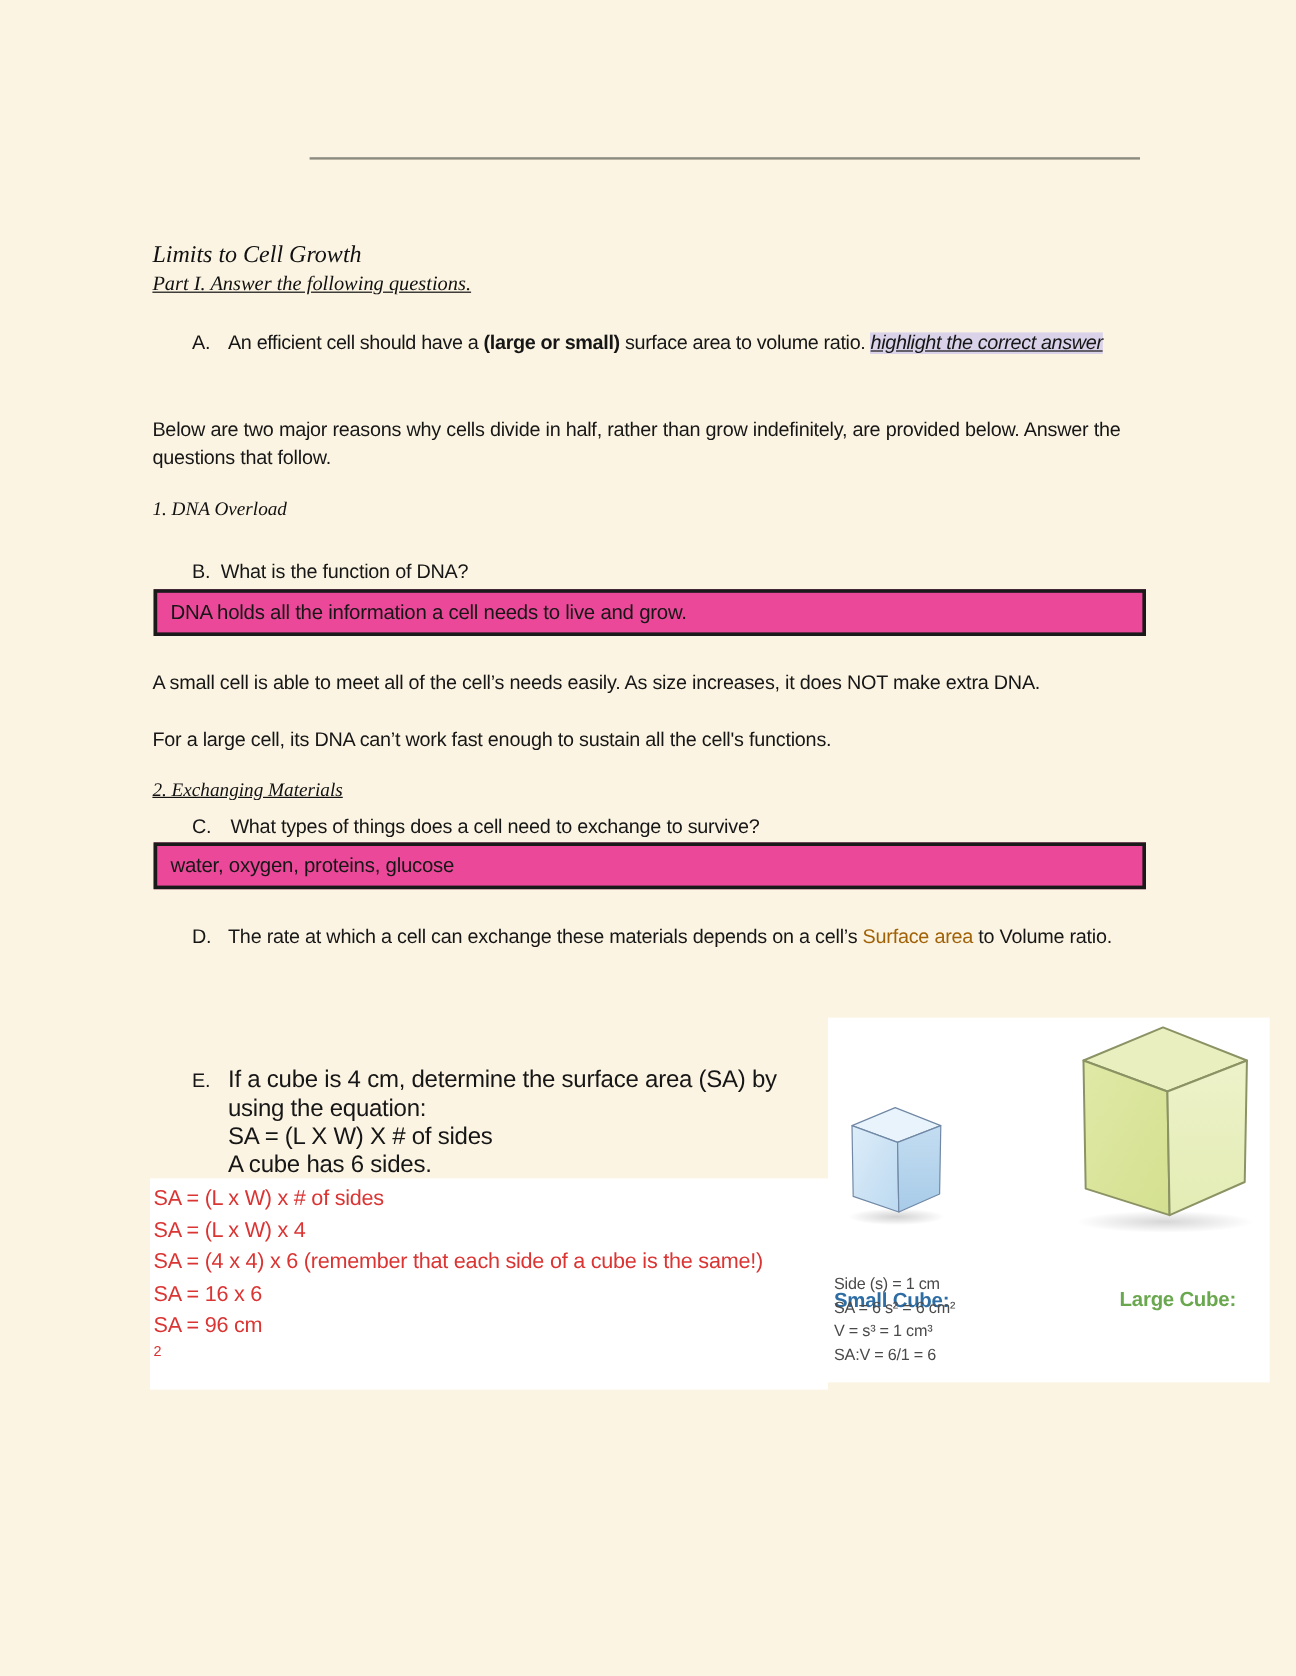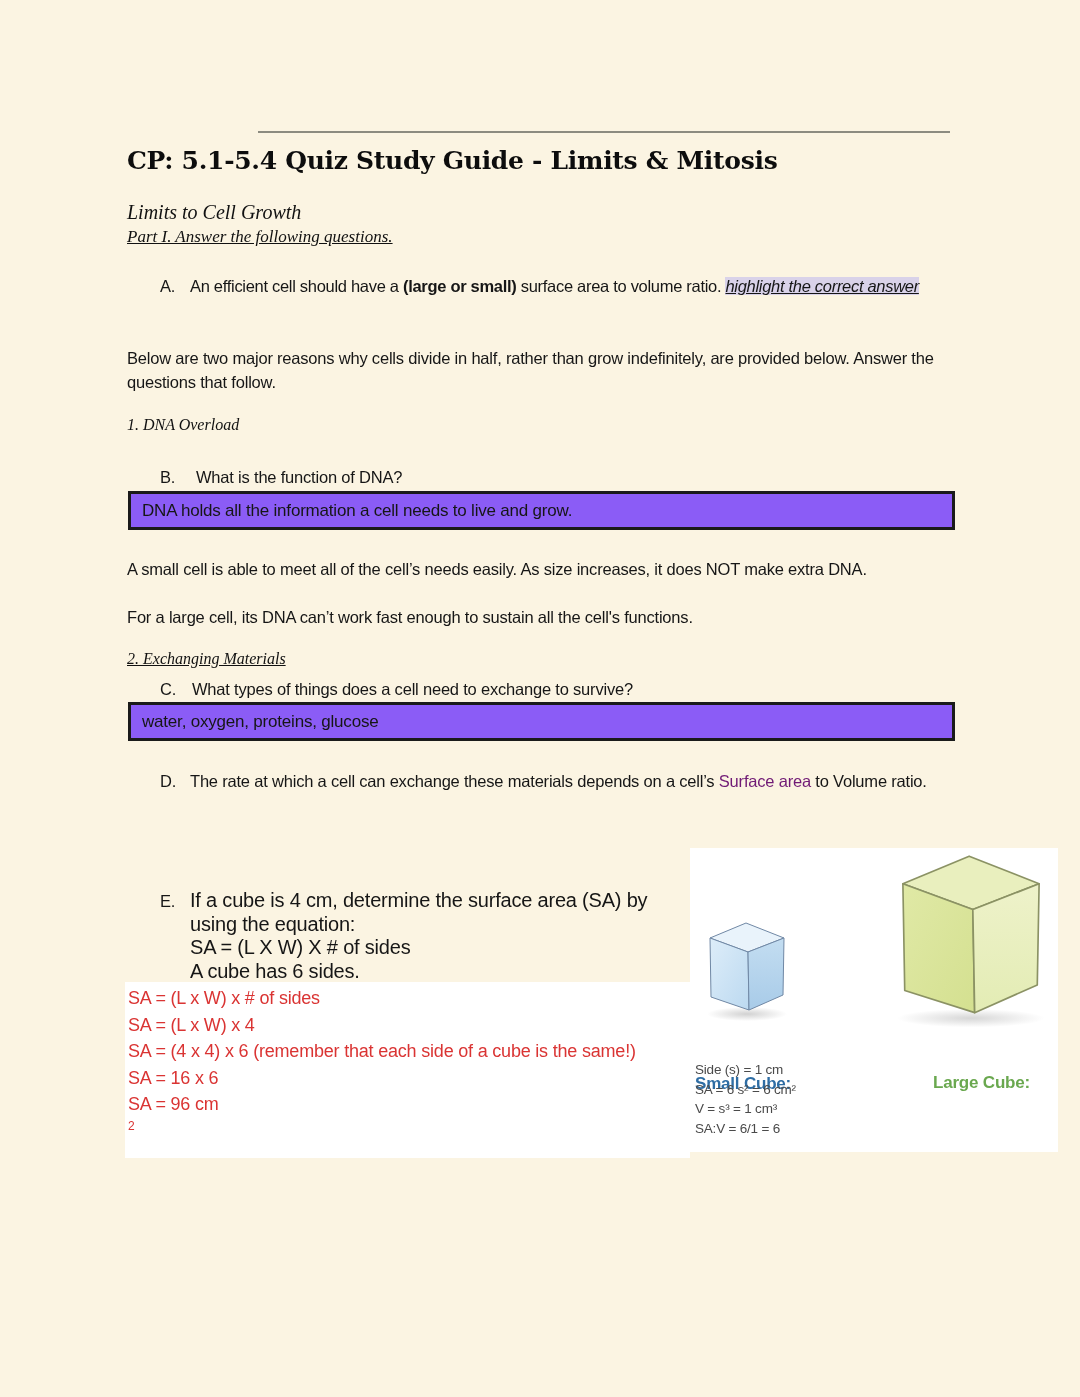--- a/index.html
+++ b/index.html
@@ -54,28 +54,28 @@
     margin-top:28px;
   }
 
   .section-heading {
     font-family:"Liberation Serif",serif;
     font-style:italic; font-size:16px; color:#111;
   }
 
   .answer-box {
     left:128px; width:827px; height:39px;
-    background:#8b5cf6;
+    background:#ec4899;
     border:3px solid #1a1a1a;
     display:flex; align-items:center;
     padding-left:11px;
     font-size:17px; letter-spacing:-0.2px; color:#161616;
   }
 
-  .red-inline { color:#701a75; }
+  .red-inline { color:#a16207; }
 
   .work-area {
     left:125px; top:982px; width:565px; height:176px;
     background:#ffffff;
     padding:3px 0 0 3px;
   }
   .work-line {
     color:#da3433;
     font-size:18px; line-height:26.5px; letter-spacing:-0.2px;
   }
@@ -94,37 +94,36 @@
     font-size:13.5px; line-height:19.5px; color:#4a4a4a; letter-spacing:-0.2px;
   }
 </style>
 </head>
 <body>
 
 <div class="page">
 
   <div class="abs top-rule"></div>
 
-  <h1 class="abs doc-title">CP: 5.1-5.4 Quiz Study Guide - Limits &amp; Mitosis</h1>
 
   <div class="abs subtitle">Limits to Cell Growth</div>
 
   <div class="abs part-heading">Part I. Answer the following questions.</div>
 
   <div class="abs body-text q-label" style="left:160px; top:274px;">A.</div>
   <div class="abs body-text" style="left:190px; top:274px; width:780px; letter-spacing:-0.3px;">
     <span>An efficient cell should have a </span><b>(large or small)</b><span> surface area to volume ratio. </span><span class="hl-answer">highlight the correct answer</span>
   </div>
 
   <div class="abs body-text" style="left:127px; top:346px; width:830px;">Below are two major reasons why cells divide in half, rather than grow indefinitely, are provided below. Answer the questions that follow.</div>
 
   <div class="abs section-heading" style="left:127px; top:416px;">1.  DNA Overload</div>
 
   <div class="abs body-text q-label" style="left:160px; top:465px;">B.</div>
-  <div class="abs body-text" style="left:196px; top:465px;">What is the function of DNA?</div>
+  <div class="abs body-text" style="left:184px; top:465px;">What is the function of DNA?</div>
 
   <div class="abs answer-box" style="top:491px;">
     <span>DNA holds all the information a cell needs to live and grow.</span>
   </div>
 
   <div class="abs body-text" style="left:127px; top:557px; width:900px;">A small cell is able to meet all of the cell’s needs easily.  As size increases, it does NOT make extra DNA.</div>
   <div class="abs body-text" style="left:127px; top:605px; width:900px;">For a large cell, its DNA can’t work fast enough to sustain all the cell's functions.</div>
 
   <div class="abs section-heading" style="left:127px; top:650px;text-decoration:underline;">2. Exchanging Materials</div>
 

